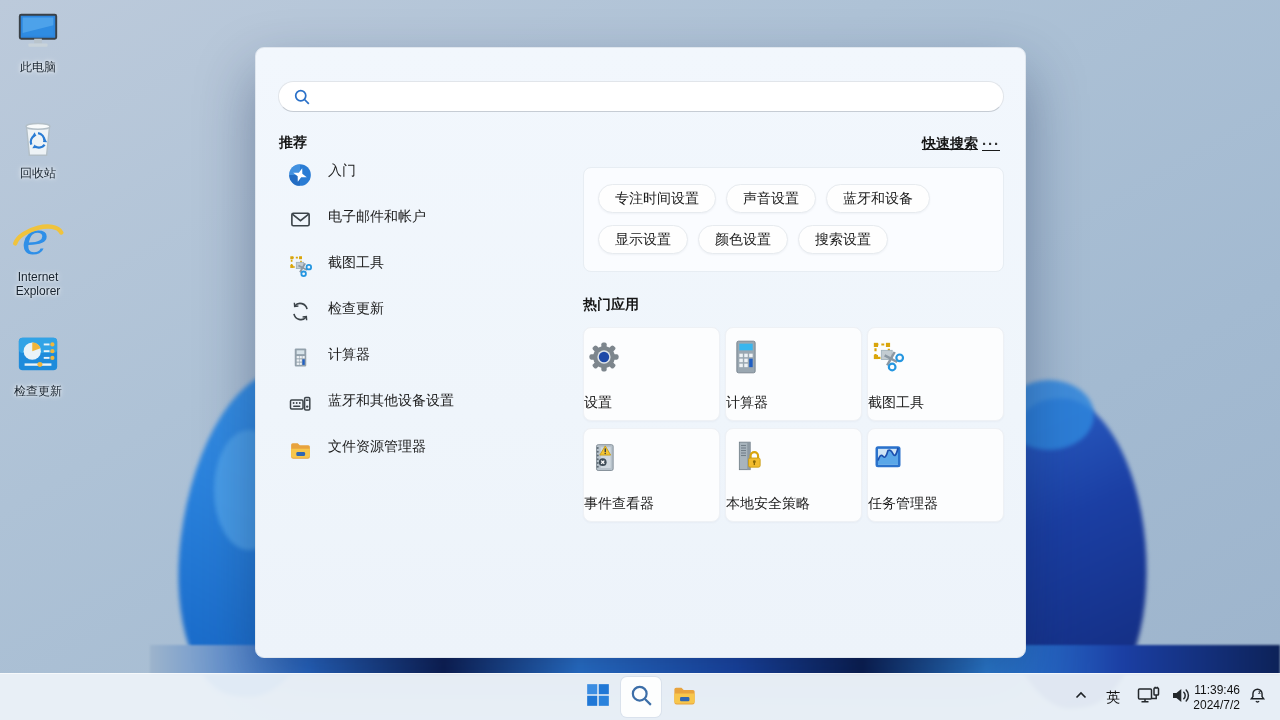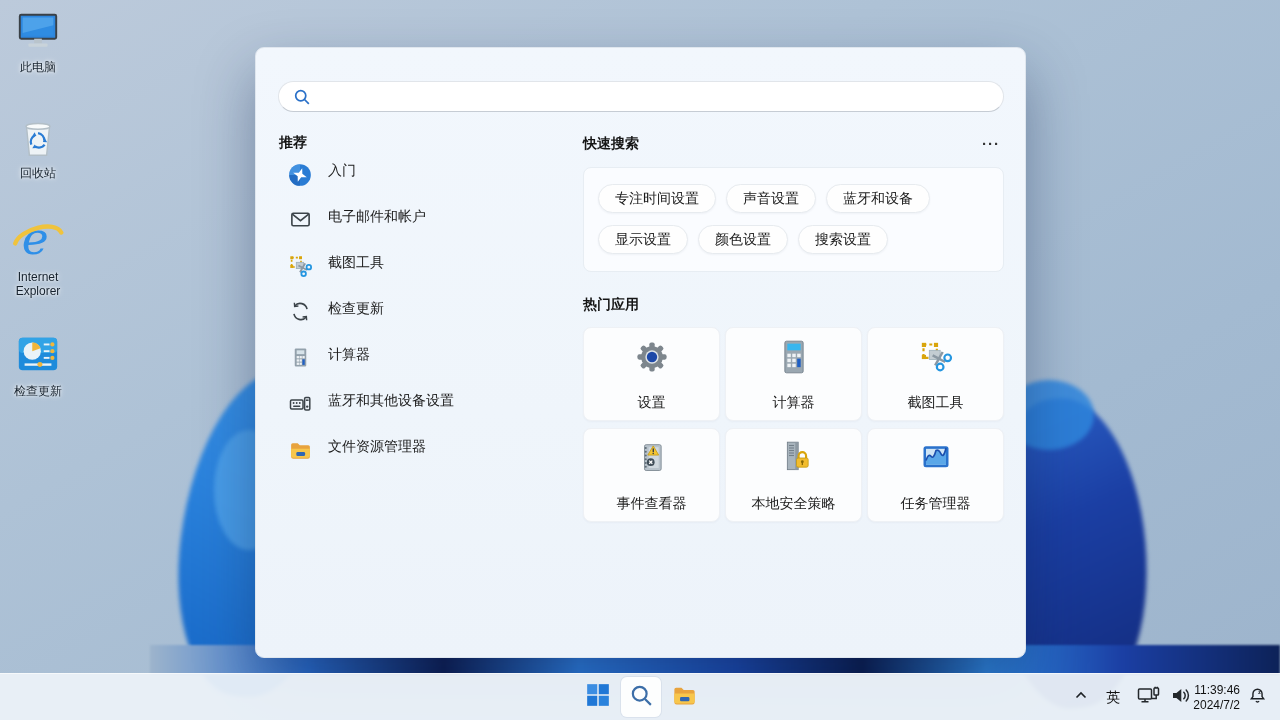--- a/index.html
+++ b/index.html
@@ -36,32 +36,32 @@
   .searchbox .mag{position:absolute;left:14px;top:6px;}
 
   .col-left{position:absolute;left:23px;top:86px;width:290px;}
   .sec-title{font-size:14px;font-weight:700;color:#161616;}
   .rec-list{margin-top:10px;}
   .rec-item{display:flex;align-items:flex-start;height:46px;padding-left:8px;border-radius:6px;cursor:default;}
   .rec-item .ric{width:26px;display:flex;justify-content:center;}
   .rec-item .rlab{margin-left:15px;font-size:14px;color:#1b1b1b;}
 
   .col-right{position:absolute;left:327px;top:86px;width:421px;}
-  .qs-header{display:flex;justify-content:space-between;align-items:center;height:20px;}
+  .qs-header{display:flex;justify-content:flex-end;align-items:center;height:20px;text-decoration:underline;}
   .more-dots{font-size:15px;font-weight:700;letter-spacing:1px;color:#333;line-height:10px;padding:0 4px;cursor:default;}
   .qs-card{margin-top:13px;height:105px;border-radius:8px;background:rgba(253,254,255,.78);
     border:1px solid #e7edf3;box-sizing:border-box;padding:16px 0 0 14px;}
   .chips{display:flex;flex-wrap:wrap;gap:12px 10px;width:394px;}
   .chip{height:29px;line-height:27px;padding:0 16px;background:#fefefe;border:1px solid #e7ebef;
     border-radius:15px;font-size:14px;color:#1b1b1b;box-shadow:0 1px 2px rgba(40,60,90,.05);
     box-sizing:border-box;cursor:default;}
   .apps-title{margin-top:24px;}
   .tiles{margin-top:13px;display:grid;grid-template-columns:137px 137px 137px;grid-auto-rows:94px;gap:7px 5px;}
   .tile{background:#fcfdfe;border:1px solid #eef1f5;border-radius:8px;display:flex;flex-direction:column;
-    align-items:center;justify-content:center;gap:13px;box-shadow:0 1px 2px rgba(40,60,90,.04);cursor:default;}
+    justify-content:center;gap:13px;box-shadow:0 1px 2px rgba(40,60,90,.04);cursor:default;}
   .tile .tlab{font-size:14px;color:#1b1b1b;}
 
   
   .taskbar{position:absolute;left:0;top:673px;width:1280px;height:47px;
     background:rgba(235,241,248,.95);border-top:1px solid rgba(255,255,255,.6);}
   .tb-center{position:absolute;left:578px;top:3px;display:flex;gap:3px;}
   .tb-slot{width:40px;height:40px;border-radius:6px;display:flex;align-items:center;justify-content:center;cursor:default;}
   .tb-slot.active{background:rgba(255,255,255,.9);box-shadow:0 0 0 1px rgba(120,140,170,.12);}
   .tray{position:absolute;right:0;top:0;height:47px;display:flex;align-items:center;padding-right:13px;}
   .tray .titem{display:flex;align-items:center;justify-content:center;cursor:default;}

